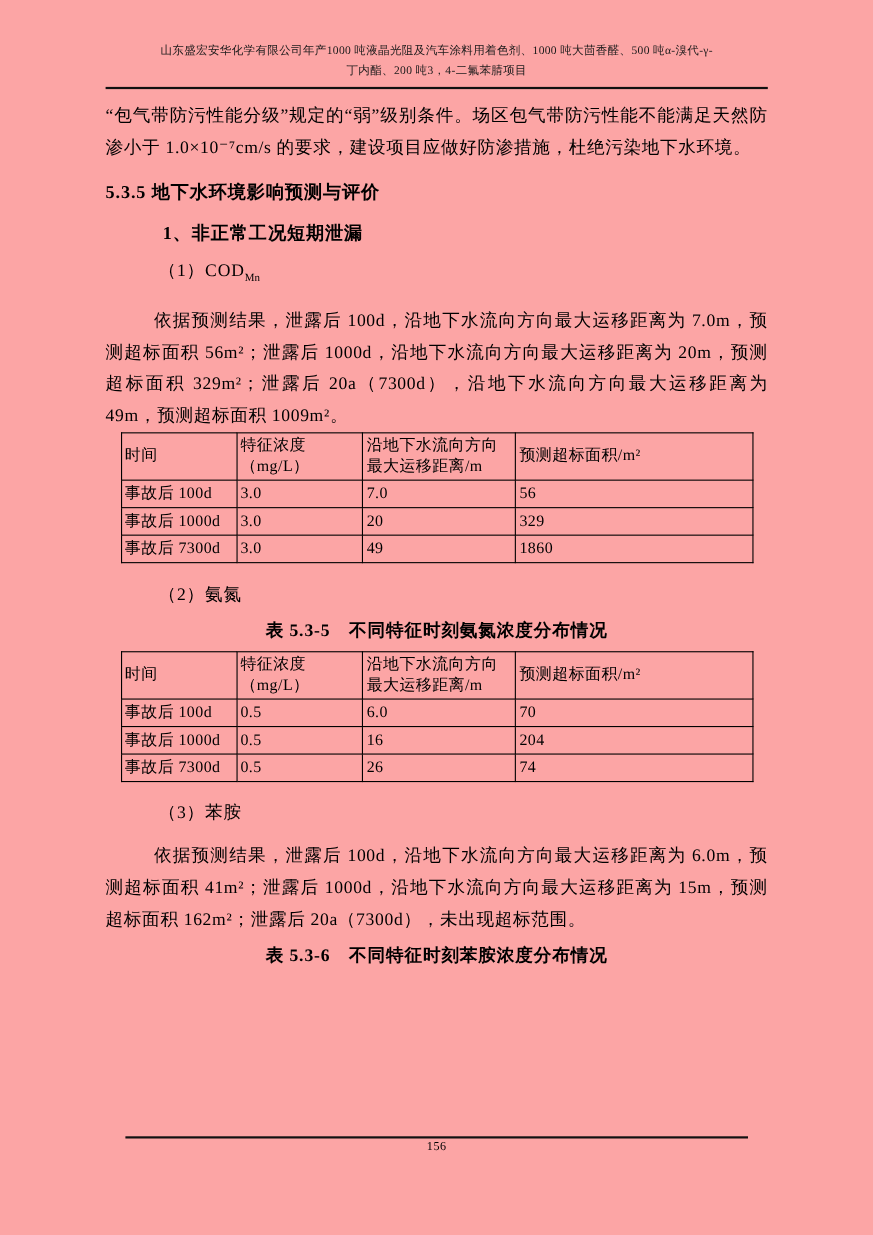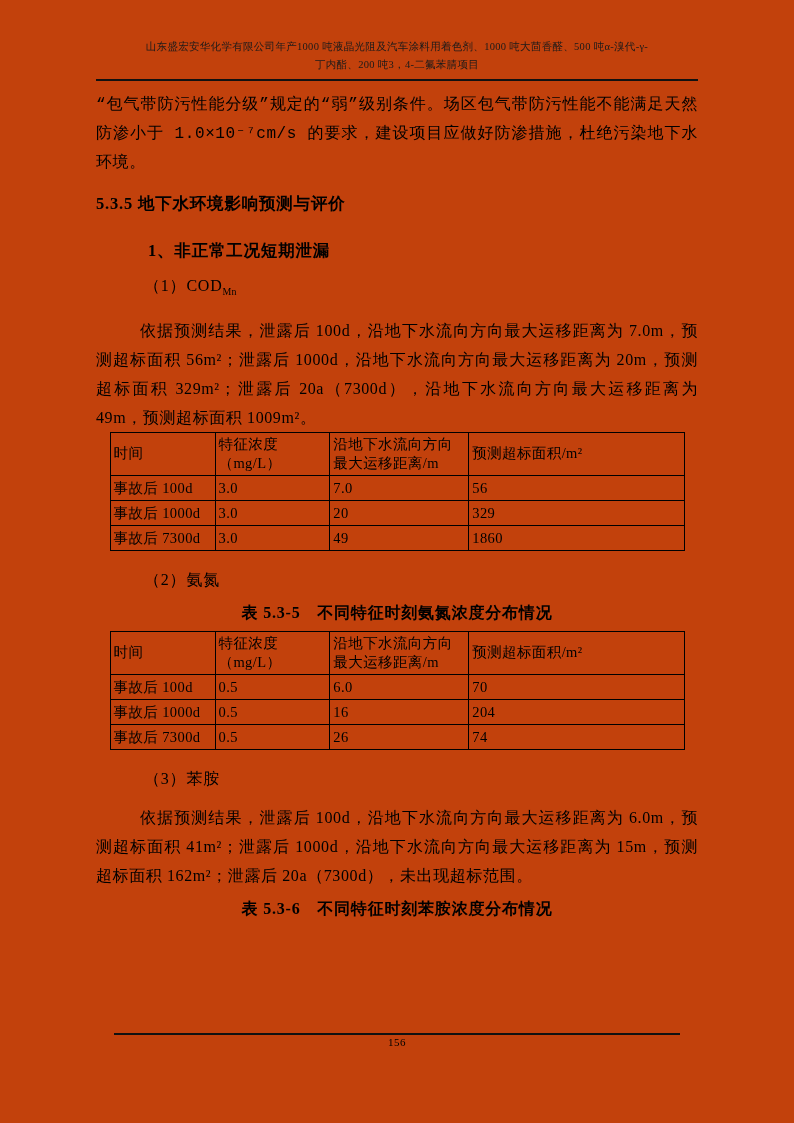--- a/index.html
+++ b/index.html
@@ -1,21 +1,21 @@
 <!DOCTYPE html>
 <html lang="zh"><head>
 <meta charset="utf-8">
 <style>
   html, body { margin: 0; padding: 0; background: #ffffff; }
   .page {
     position: relative;
     width: 794px;
     height: 1123px;
     margin: 0 auto;
-    background: #c2410c;
+    background: #fca5a5;
     color: #000000;
     box-sizing: border-box;
     padding: 38px 96px 0 96px;
     font-family: "Liberation Serif", "DejaVu Serif", serif;
     overflow: hidden;
   }
   
   .doc-header { text-align: center; }
   .doc-header .ht-line {
     font-size: 10.5px;
@@ -29,32 +29,32 @@
     height: 0;
   }
   
   .doc-body {
     font-size: 16px;
     line-height: 29px;
     text-align: justify;
     letter-spacing: 0.6px;
   }
   .para { margin: 10px 0 0 0; text-indent: 44px; }
-  .para.no-indent { text-indent: 0; font-family: Liberation Mono, monospace; }
+  .para.no-indent { text-indent: 0; }
   .h-section {
     font-size: 16.5px;
     font-weight: bold;
     margin: 11px 0 0 0;
     line-height: 29px;
     letter-spacing: 0.8px;
   }
   .h-sub {
     font-size: 16.5px;
     font-weight: bold;
-    margin: 18px 0 0 52px;
+    margin: 8px 0 0 52px;
     line-height: 29px;
     letter-spacing: 0.8px;
   }
   .h-item {
     font-size: 16px;
     font-weight: normal;
     margin: 6px 0 0 48px;
     line-height: 29px;
     letter-spacing: 0.8px;
   }

